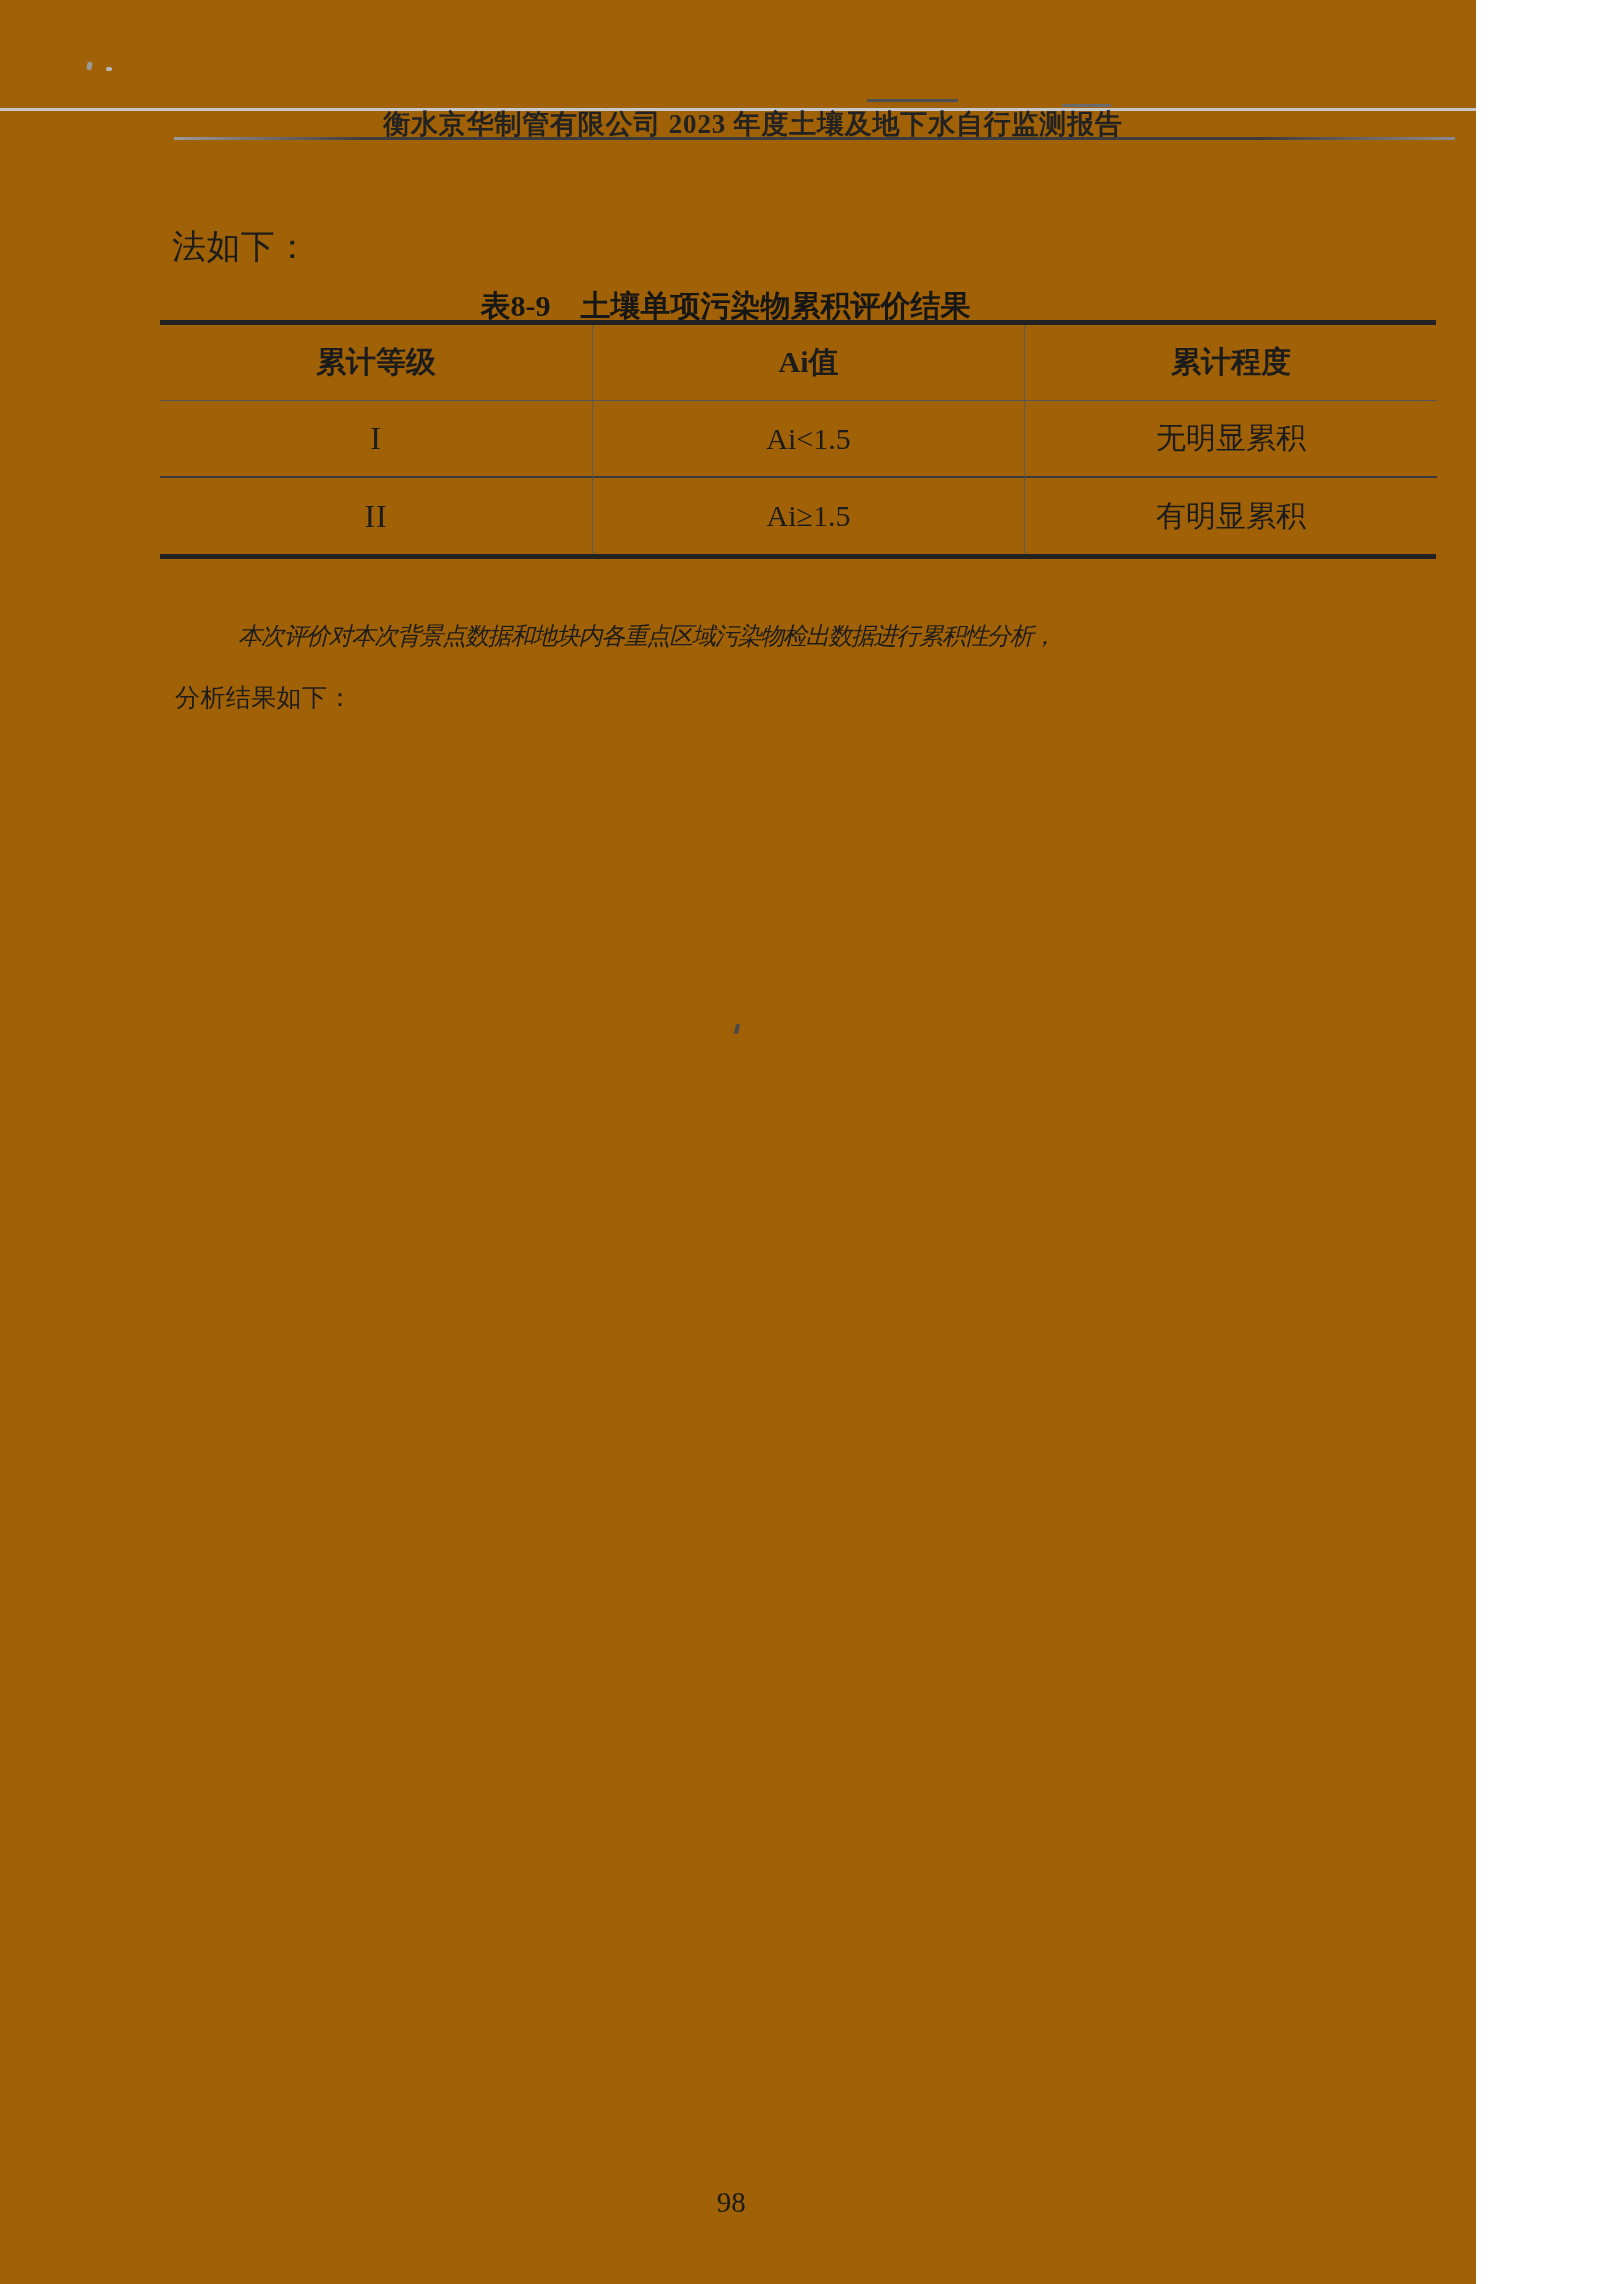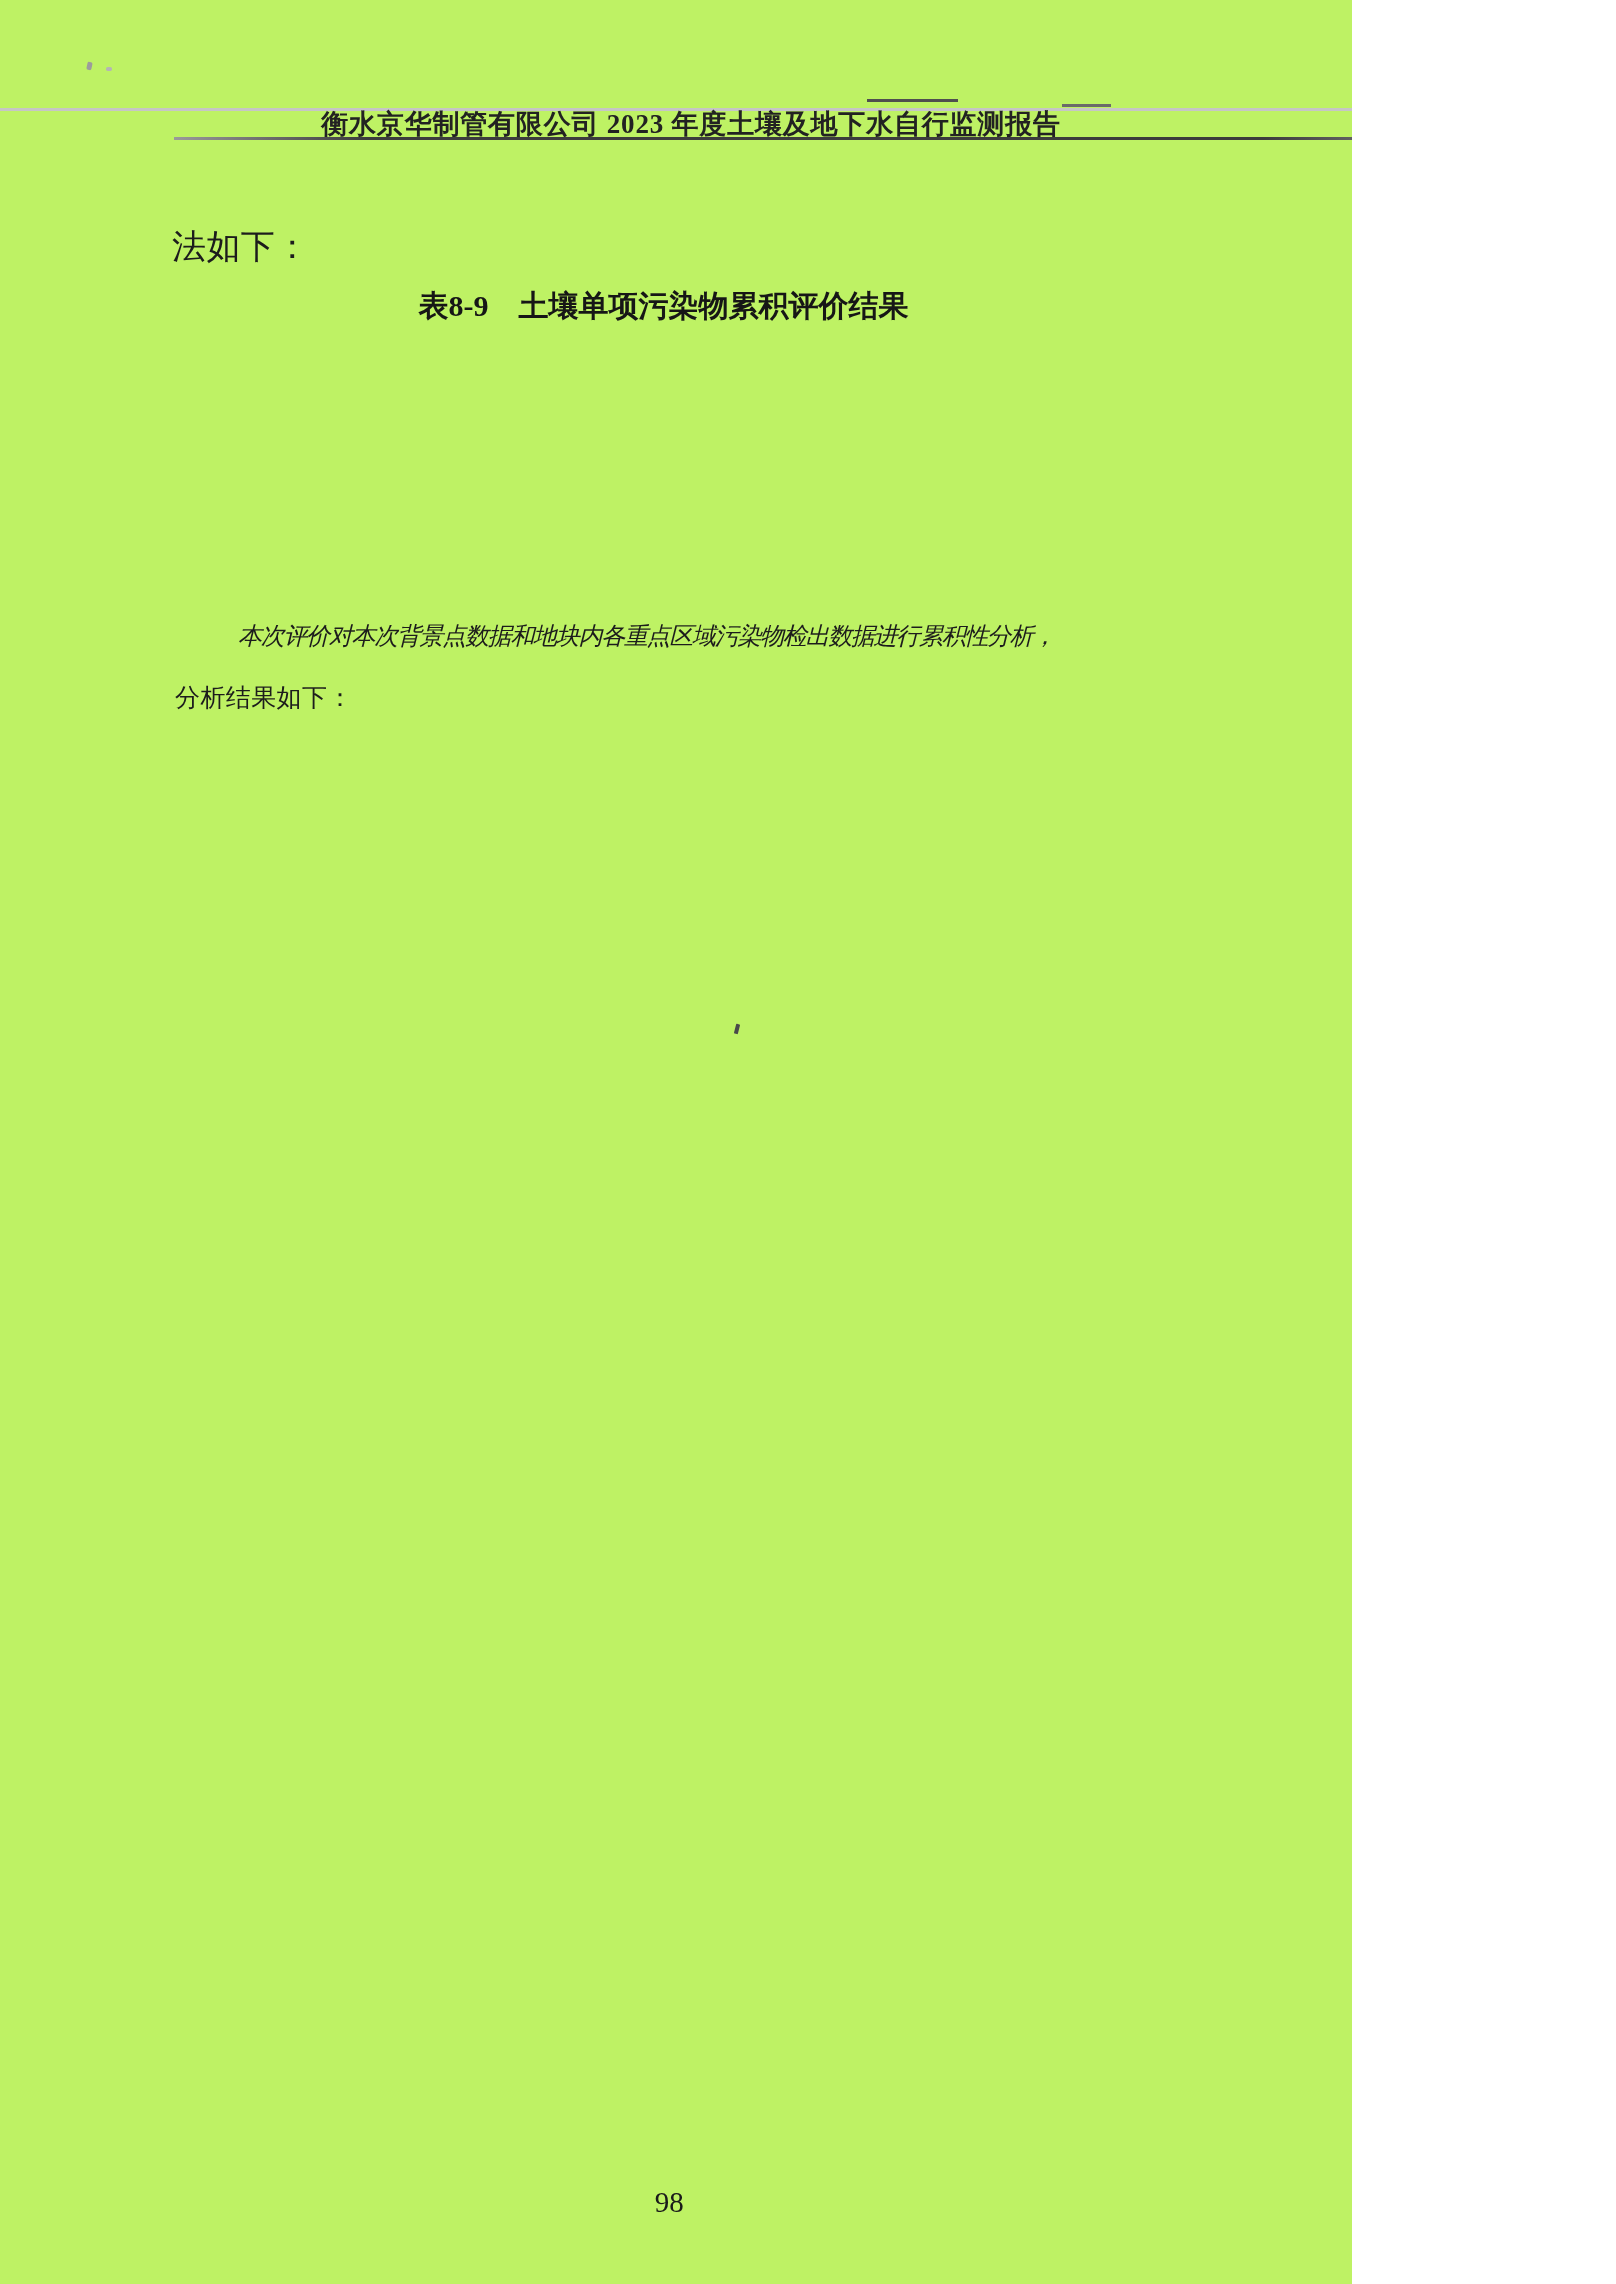--- a/index.html
+++ b/index.html
@@ -2,23 +2,23 @@
 <html style="font-size:13.5px"><head>
 <meta charset="utf-8">
 <style>
   html, body {
     margin: 0;
     padding: 0;
     background: #ffffff;
   }
   .page {
     position: relative;
-    width: 1352px;
+    width: 1476px;
     height: 2284px;
-    background: #bef264;
+    background: #a16207;
     overflow: hidden;
     font-family: "Liberation Serif", "DejaVu Serif", serif;
     color: #1c1c1c;
   }
 
   
   .top-rule-faint {
     position: absolute;
     left: 0; top: 108px;
     width: 1616px; height: 2.5px;
@@ -150,20 +150,33 @@
   <div class="header-underline"></div>
   <div class="artifact artifact-a"></div>
   <div class="artifact artifact-b"></div>
   <div class="speck speck-1"></div>
   <div class="speck speck-2"></div>
 
   <div class="intro-line">法如下：</div>
 
   <div class="table-caption">表8-9　土壤单项污染物累积评价结果</div>
 
+  <div class="acc-table">
+    <div class="cell hdr cola">累计等级</div>
+    <div class="cell hdr colb">Ai值</div>
+    <div class="cell hdr colc">累计程度</div>
+
+    <div class="cell r1 cola roman">I</div>
+    <div class="cell r1 colb">Ai&lt;1.5</div>
+    <div class="cell r1 colc">无明显累积</div>
+
+    <div class="cell r2 cola roman">II</div>
+    <div class="cell r2 colb">Ai≥1.5</div>
+    <div class="cell r2 colc">有明显累积</div>
+  </div>
 
   <div class="para-line-1">本次评价对本次背景点数据和地块内各重点区域污染物检出数据进行累积性分析，</div>
   <div class="para-line-2">分析结果如下：</div>
 
   <div class="speck speck-3"></div>
 
   <div class="page-number">98</div>
 
 </div>
 

